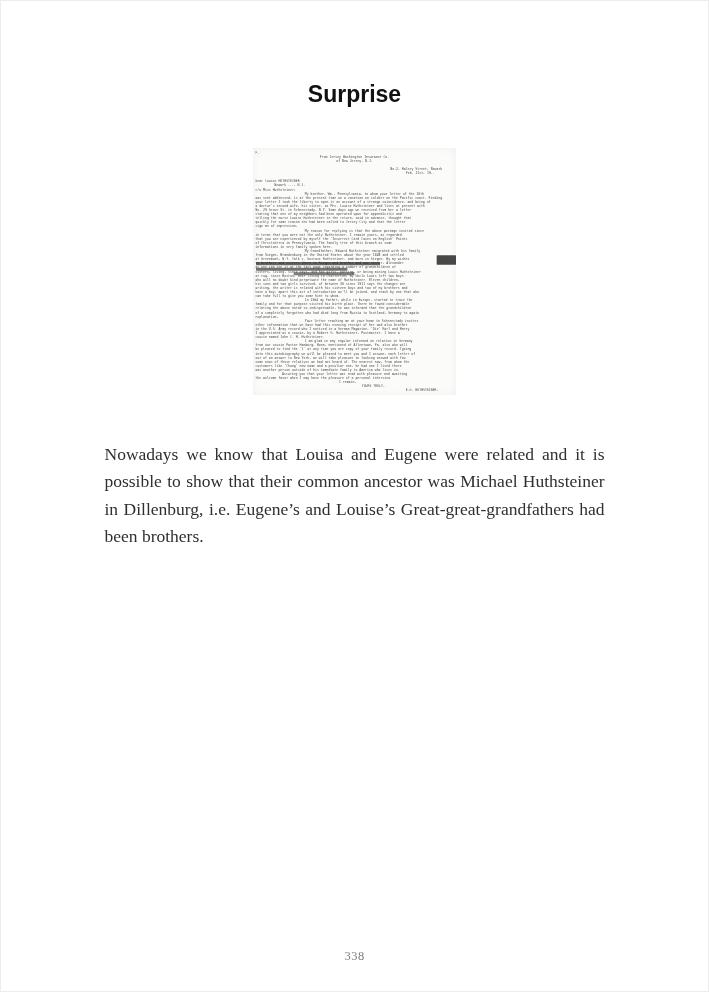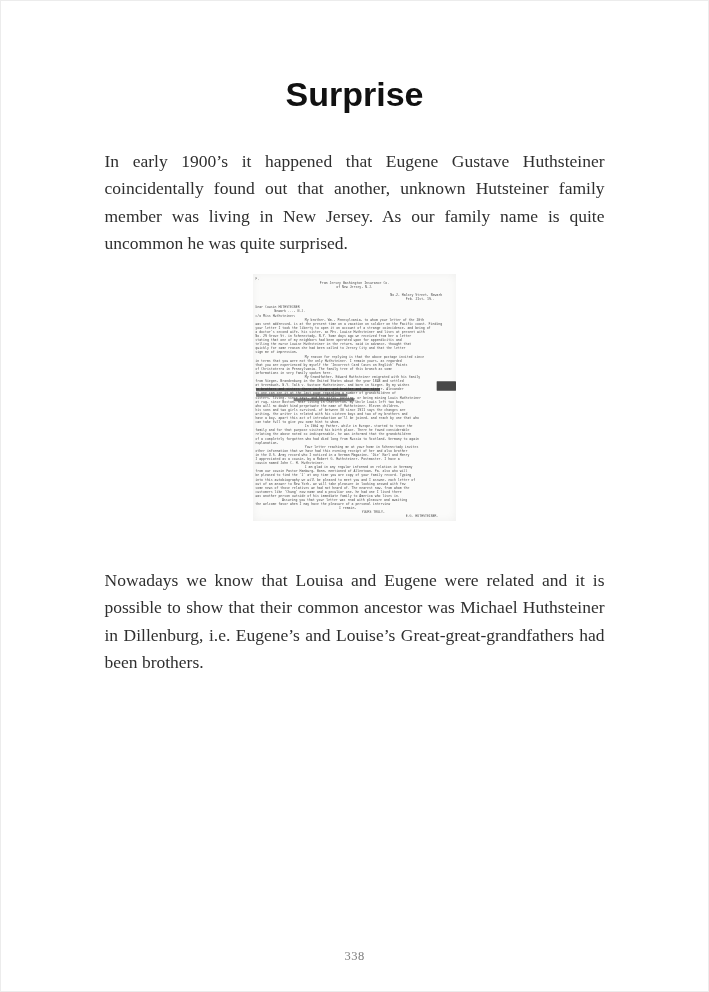--- a/index.html
+++ b/index.html
@@ -14,21 +14,21 @@
     box-sizing: border-box;
     padding-top: 74px;
     font-family: "Liberation Serif", serif;
     overflow: hidden;
   }
   .page-title {
     margin: 0 0 34px 0;
     text-align: center;
     font-family: "Liberation Sans", sans-serif;
     font-weight: bold;
-    font-size: 34px;
+    font-size: 23px;
     line-height: 39px;
     color: #111111;
   }
   .body-par {
     width: 500px;
     margin: 0 auto 17px auto;
     font-size: 17.5px;
     line-height: 27.3px;
     text-align: justify;
     color: #2f2f2f;
@@ -88,21 +88,20 @@
     color: #7d7d7d;
   }
 </style>
 </head>
 <body>
 
 <div class="page">
 
   <h1 class="page-title">Surprise</h1>
 
-  <p class="body-par">In early 1900’s it happened that Eugene Gustave Huthsteiner coincidentally found out that another, unknown Hutsteiner family member was living in New Jersey. As our family name is quite uncommon he was quite surprised.</p>
 
 
   <div class="letter-wrap">
     <div class="letter">
       <div class="letter-inner" id="letter-body">
           <div class="letter-line">F.</div>
           <div class="letter-line" style="text-align: center;">From Jersey Washington Insurance Co.</div>
           <div class="letter-line" style="text-align: center;">of New Jersey, N.J.</div>
           <div class="letter-line"> </div>
           <div class="letter-line" style="text-align: right; padding-right: 34.2px;">No.2, Halsey Street, Newark</div>

